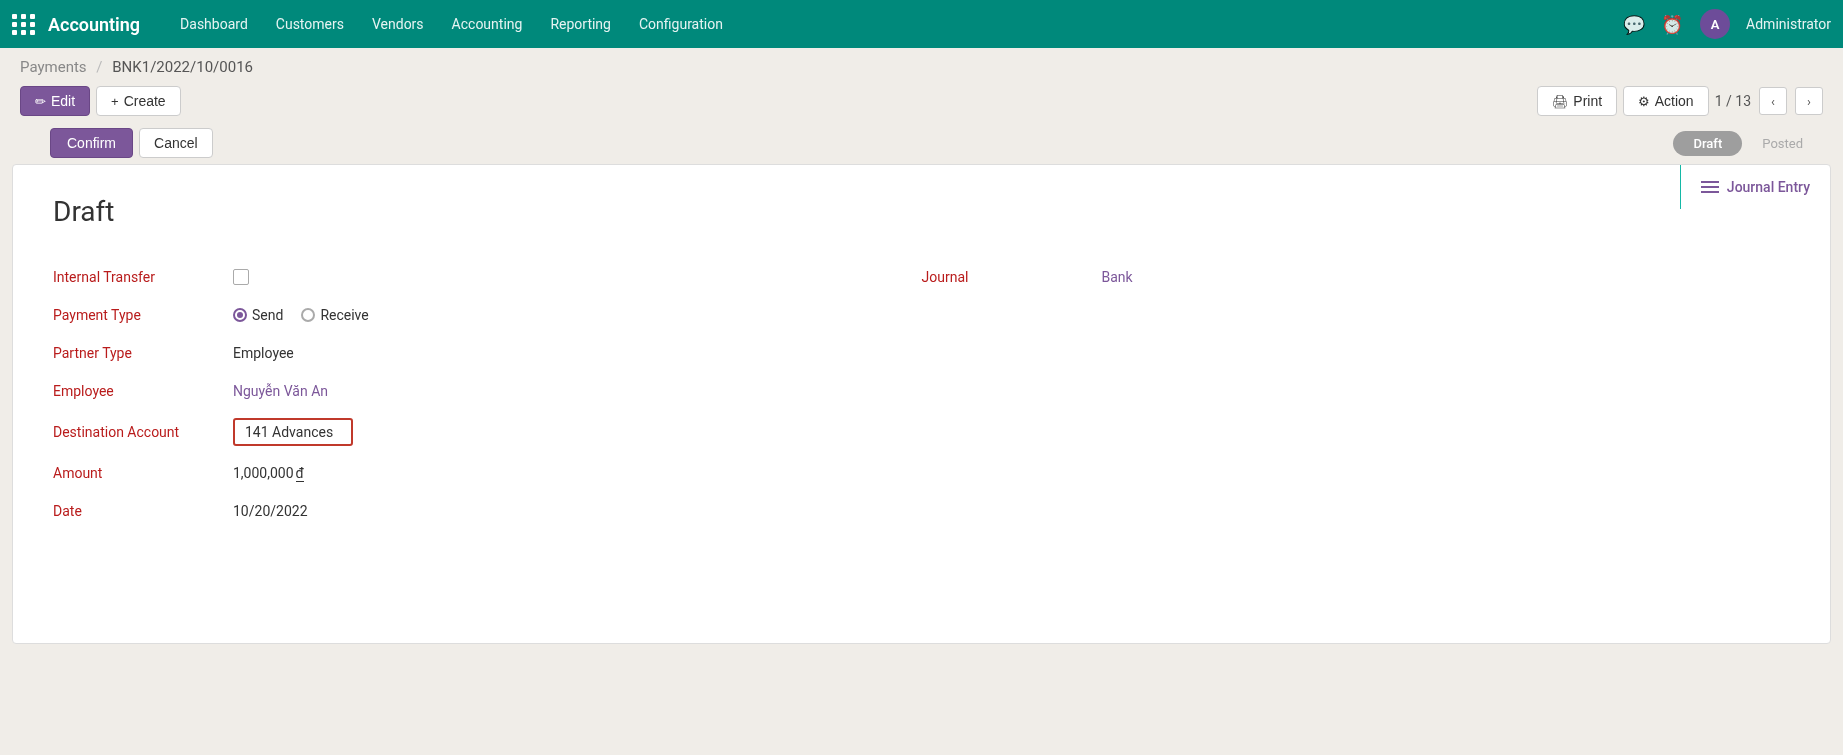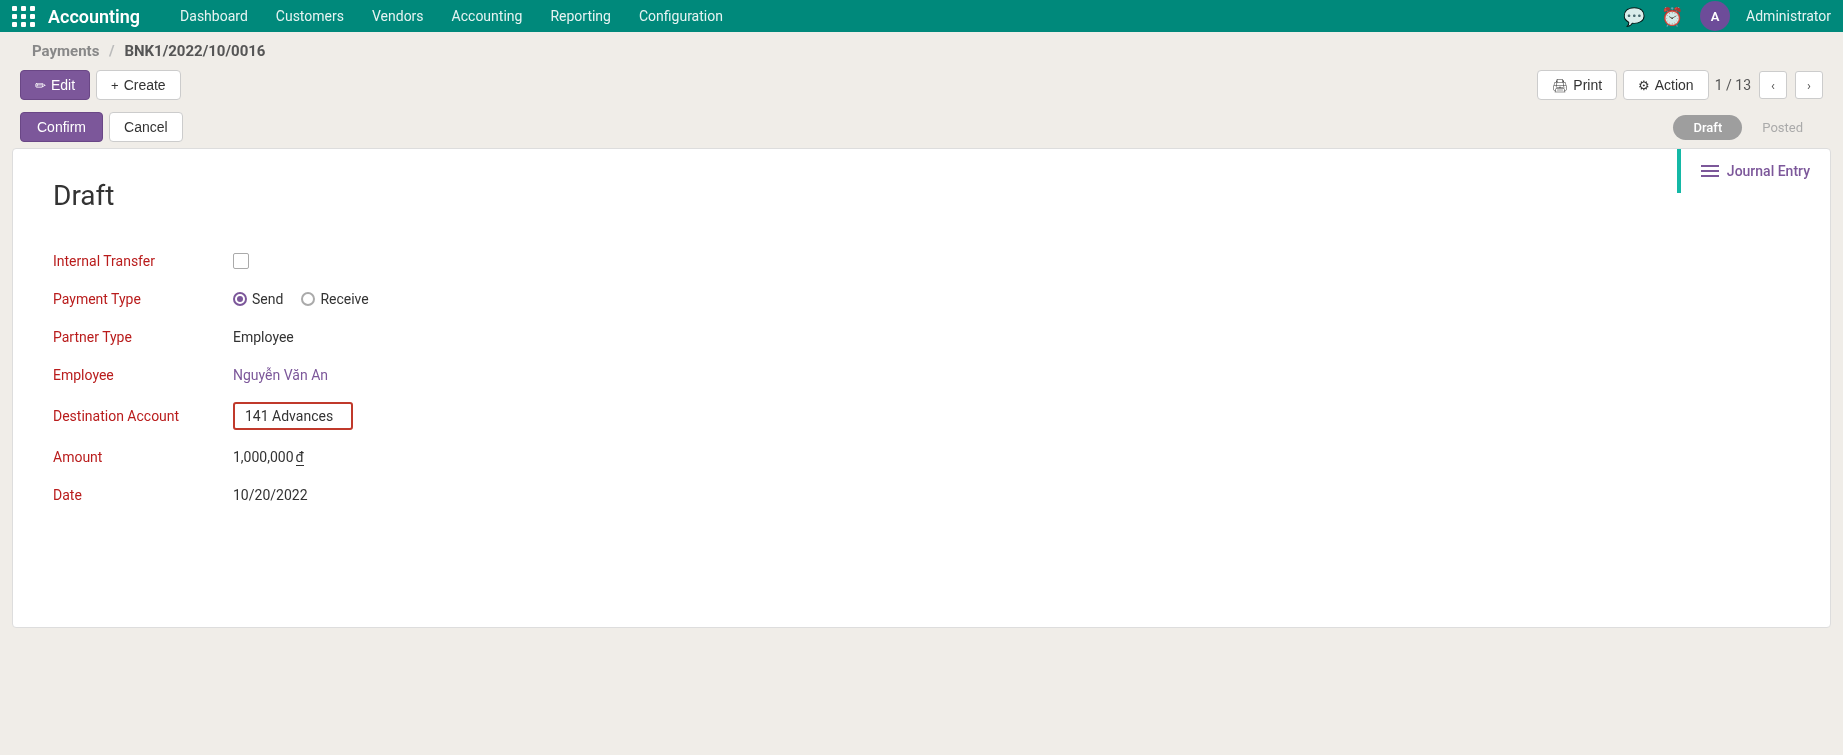--- a/index.html
+++ b/index.html
@@ -3,21 +3,21 @@
   <meta charset="utf-8">
   <style>
     * { box-sizing: border-box; margin: 0; padding: 0; }
     body { font-family: -apple-system, BlinkMacSystemFont, 'Segoe UI', Roboto, sans-serif; font-size: 14px; background: #f0ede8; color: #333; }
 
     
     .topnav {
       background: #00897b;
       display: flex;
       align-items: center;
-      height: 32px;
+      height: 48px;
       padding: 0 12px;
       color: white;
     }
     .topnav-apps {
       display: grid;
       grid-template-columns: repeat(3,6px);
       gap: 3px;
       margin-right: 12px;
       cursor: pointer;
     }
@@ -69,25 +69,24 @@
       font-size: 13px;
       font-weight: 600;
     }
     .admin-name {
       color: rgba(255,255,255,0.9);
       font-size: 14px;
     }
 
     
     .breadcrumb {
-      padding: 10px 32px 4px;
+      padding: 10px 20px 4px;
       font-size: 15px;
       color: #888;
       background: #f0ede8;
-      font-weight: bold;
     }
     .breadcrumb a { color: #888; text-decoration: none; }
     .breadcrumb .sep { margin: 0 6px; color: #bbb; }
     .breadcrumb .current { color: #555; }
 
     
     .toolbar {
       display: flex;
       align-items: center;
       padding: 6px 20px 8px;
@@ -134,20 +133,21 @@
       color: #555;
     }
 
     
     .actionbar {
       display: flex;
       align-items: center;
       padding: 4px 20px 6px;
       background: #f0ede8;
       gap: 6px;
+      margin-left: 30px;
     }
     .btn-confirm {
       background: #7c579a;
       color: white;
       border: 1px solid #6a4786;
       padding: 6px 16px;
       border-radius: 4px;
       cursor: pointer;
       font-size: 14px;
     }
@@ -188,21 +188,21 @@
       position: relative;
     }
     .journal-entry-btn {
       position: absolute;
       top: 0;
       right: 0;
       display: flex;
       align-items: center;
       gap: 8px;
       padding: 14px 20px;
-      border-left: 4px solid #14b8a6;
+      border-left: 1px solid #14b8a6;
       cursor: pointer;
       color: #7c579a;
       font-size: 14px;
       font-weight: 500;
     }
     .journal-entry-btn .lines-icon {
       display: flex;
       flex-direction: column;
       gap: 3px;
     }
@@ -451,15 +451,21 @@
         </div>
 
         <div class="form-row">
           <div class="form-label">Date</div>
           <div class="form-value">10/20/2022</div>
         </div>
 
 
       </div>
 
+      <div class="form-right">
+        <div class="form-row">
+          <div class="form-label">Journal</div>
+          <div class="form-value link">Bank</div>
+        </div>
+      </div>
     </div>
   </div>
 </div>
 
 </body></html>

